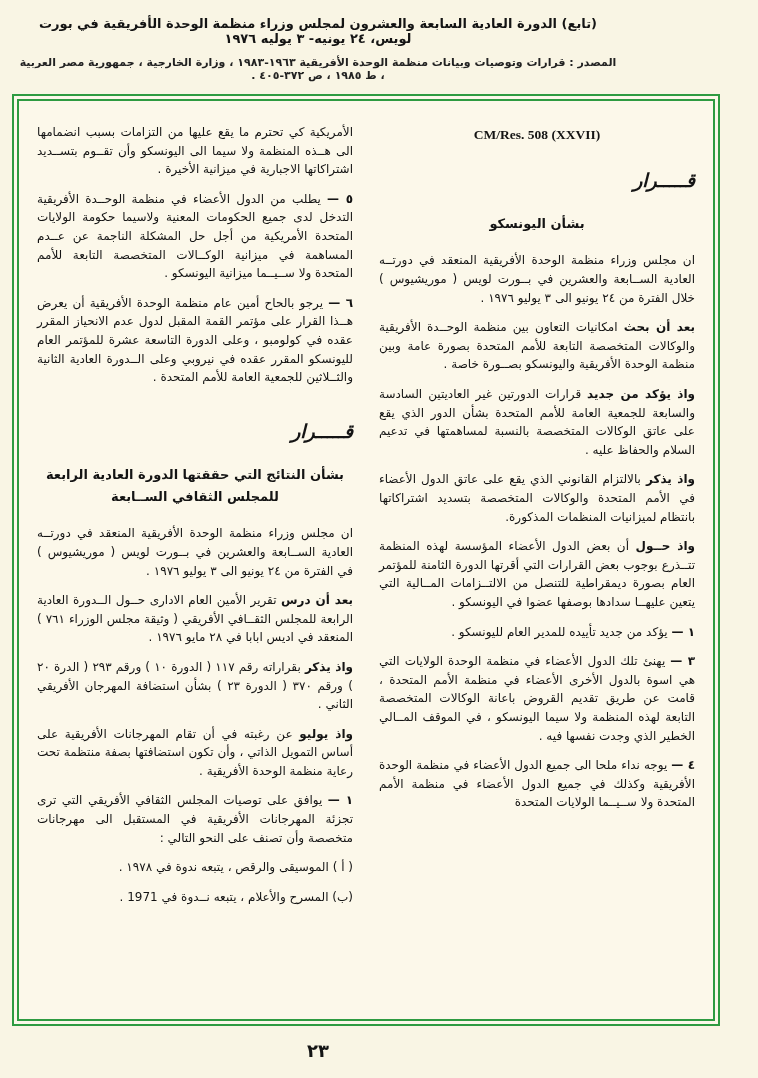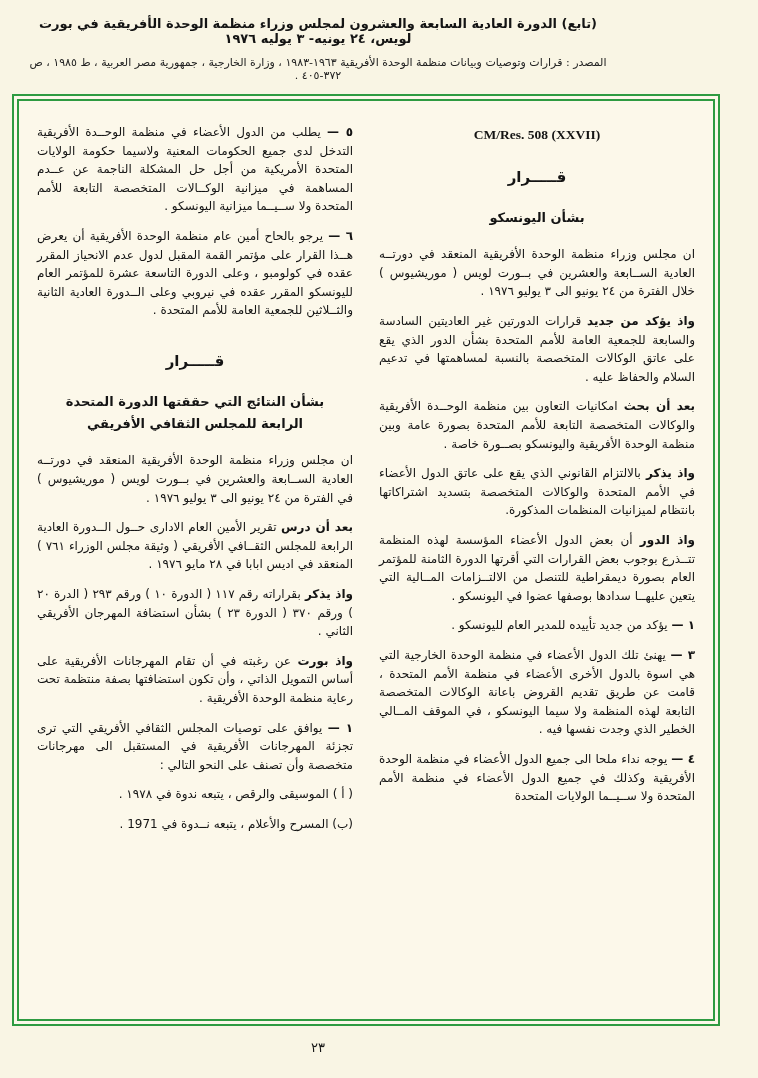--- a/index.html
+++ b/index.html
@@ -23,21 +23,21 @@
     margin: 0 6px 12px;
   }
   .hdr1 {
     font-size: 13px;
     font-weight: bold;
     margin-bottom: 10px;
     letter-spacing: 0.2px;
   }
   .hdr2 {
     font-size: 11px;
-    font-weight: normal;
+    font-weight: bold;
     color: #222;
   }
   .frame {
     width: 708px;
     margin: 0 auto;
     border: 7px double #2e9b41;
     padding: 22px 18px 18px;
     min-height: 932px;
     background: #fcf8ea;
   }
@@ -55,44 +55,45 @@
   }
   .res-id {
     direction: ltr;
     text-align: center;
     font-family: "Liberation Serif", serif;
     font-weight: bold;
     font-size: 13.5px;
     margin: 2px 0 20px;
   }
   .res-heading {
-    text-align: center;
+    text-align: right;
     font-weight: bold;
-    font-size: 15px;
+    font-size: 19px;
     margin: 0 0 18px;
     letter-spacing: 1px;
+    font-style: italic;
   }
   .res-subject {
     text-align: center;
     font-weight: bold;
     font-size: 13px;
     line-height: 1.7;
     margin: 8px auto 16px;
     max-width: 95%;
   }
   .para { margin-bottom: 11px; }
   .lead { font-weight: bold; }
   .res-block { margin-top: 30px; }
   .page-footer {
     text-align: center;
     margin-top: 14px;
   }
   .page-number {
-    font-weight: normal;
-    font-size: 13px;
+    font-weight: bold;
+    font-size: 18px;
     direction: rtl;
   }
 </style>
 </head>
 <body>
 
 <div class="page">
 
   <header class="page-header">
     <p class="hdr1">(تابع) الدورة العادية السابعة والعشرون لمجلس وزراء منظمة الوحدة الأفريقية في بورت لويس، ٢٤ يونيه- ٣ يوليه ١٩٧٦</p>
@@ -101,41 +102,42 @@
 
   <div class="frame">
     <div class="columns">
 
       <section class="col">
         <p class="res-id">CM/Res. 508 (XXVII)</p>
         <h2 class="res-heading">قـــــرار</h2>
         <h3 class="res-subject">بشأن اليونسكو</h3>
 
         <p class="para"><strong class="lead"></strong><span>ان مجلس وزراء منظمة الوحدة الأفريقية المنعقد في دورتــه العادية الســابعة والعشرين في بــورت لويس ( موريشيوس ) خلال الفترة من ٢٤ يونيو الى ٣ يوليو ١٩٧٦ .</span></p>
+        <p class="para"><strong class="lead">بعد أن بحث</strong><span> امكانيات التعاون بين منظمة الوحــدة الأفريقية والوكالات المتخصصة التابعة للأمم المتحدة بصورة عامة وبين منظمة الوحدة الأفريقية واليونسكو بصــورة خاصة .</span></p>
         <p class="para"><strong class="lead">واذ يؤكد من جديد</strong><span> قرارات الدورتين غير العاديتين السادسة والسابعة للجمعية العامة للأمم المتحدة بشأن الدور الذي يقع على عاتق الوكالات المتخصصة بالنسبة لمساهمتها في تدعيم السلام والحفاظ عليه .</span></p>
-        <p class="para"><strong class="lead">بعد أن بحث</strong><span> امكانيات التعاون بين منظمة الوحــدة الأفريقية والوكالات المتخصصة التابعة للأمم المتحدة بصورة عامة وبين منظمة الوحدة الأفريقية واليونسكو بصــورة خاصة .</span></p>
         <p class="para"><strong class="lead">واذ يذكر</strong><span> بالالتزام القانوني الذي يقع على عاتق الدول الأعضاء في الأمم المتحدة والوكالات المتخصصة بتسديد اشتراكاتها بانتظام لميزانيات المنظمات المذكورة.</span></p>
-        <p class="para"><strong class="lead">واذ الدور</strong><span> أن بعض الدول الأعضاء المؤسسة لهذه المنظمة تتــذرع بوجوب بعض القرارات التي أقرتها الدورة الثامنة للمؤتمر العام بصورة ديمقراطية للتنصل من الالتــزامات المــالية التي يتعين عليهــا سدادها بوصفها عضوا في اليونسكو .</span></p>
+        <p class="para"><strong class="lead">واذ حــول</strong><span> أن بعض الدول الأعضاء المؤسسة لهذه المنظمة تتــذرع بوجوب بعض القرارات التي أقرتها الدورة الثامنة للمؤتمر العام بصورة ديمقراطية للتنصل من الالتــزامات المــالية التي يتعين عليهــا سدادها بوصفها عضوا في اليونسكو .</span></p>
         <p class="para"><strong class="lead">١ —</strong><span> يؤكد من جديد تأييده للمدير العام لليونسكو .</span></p>
-        <p class="para"><strong class="lead">٣ —</strong><span> يهنئ تلك الدول الأعضاء في منظمة الوحدة الخارجية التي هي اسوة بالدول الأخرى الأعضاء في منظمة الأمم المتحدة ، قامت عن طريق تقديم القروض باعانة الوكالات المتخصصة التابعة لهذه المنظمة ولا سيما اليونسكو ، في الموقف المــالي الخطير الذي وجدت نفسها فيه .</span></p>
+        <p class="para"><strong class="lead">٣ —</strong><span> يهنئ تلك الدول الأعضاء في منظمة الوحدة الولايات التي هي اسوة بالدول الأخرى الأعضاء في منظمة الأمم المتحدة ، قامت عن طريق تقديم القروض باعانة الوكالات المتخصصة التابعة لهذه المنظمة ولا سيما اليونسكو ، في الموقف المــالي الخطير الذي وجدت نفسها فيه .</span></p>
         <p class="para"><strong class="lead">٤ —</strong><span> يوجه نداء ملحا الى جميع الدول الأعضاء في منظمة الوحدة الأفريقية وكذلك في جميع الدول الأعضاء في منظمة الأمم المتحدة ولا ســيــما الولايات المتحدة</span></p>
       </section>
 
       <section class="col">
+        <p class="para"><strong class="lead"></strong><span>الأمريكية كي تحترم ما يقع عليها من التزامات بسبب انضمامها الى هــذه المنظمة ولا سيما الى اليونسكو وأن تقــوم بتســديد اشتراكاتها الاجبارية في ميزانية الأخيرة .</span></p>
         <p class="para"><strong class="lead">٥ —</strong><span> يطلب من الدول الأعضاء في منظمة الوحــدة الأفريقية التدخل لدى جميع الحكومات المعنية ولاسيما حكومة الولايات المتحدة الأمريكية من أجل حل المشكلة الناجمة عن عــدم المساهمة في ميزانية الوكــالات المتخصصة التابعة للأمم المتحدة ولا ســيــما ميزانية اليونسكو .</span></p>
         <p class="para"><strong class="lead">٦ —</strong><span> يرجو بالحاح أمين عام منظمة الوحدة الأفريقية أن يعرض هــذا القرار على مؤتمر القمة المقبل لدول عدم الانحياز المقرر عقده في كولومبو ، وعلى الدورة التاسعة عشرة للمؤتمر العام لليونسكو المقرر عقده في نيروبي وعلى الــدورة العادية الثانية والثــلاثين للجمعية العامة للأمم المتحدة .</span></p>
 
         <div class="res-block">
           <h2 class="res-heading">قـــــرار</h2>
-          <h3 class="res-subject">بشأن النتائج التي حققتها الدورة المتحدة الرابعة للمجلس الثقافي الأفريقي</h3>
+          <h3 class="res-subject">بشأن النتائج التي حققتها الدورة العادية الرابعة للمجلس الثقافي الســابعة</h3>
 
           <p class="para"><strong class="lead"></strong><span>ان مجلس وزراء منظمة الوحدة الأفريقية المنعقد في دورتــه العادية الســابعة والعشرين في بــورت لويس ( موريشيوس ) في الفترة من ٢٤ يونيو الى ٣ يوليو ١٩٧٦ .</span></p>
           <p class="para"><strong class="lead">بعد أن درس</strong><span> تقرير الأمين العام الادارى حــول الــدورة العادية الرابعة للمجلس الثقــافي الأفريقي ( وثيقة مجلس الوزراء ٧٦١ ) المنعقد في اديس ابابا في ٢٨ مايو ١٩٧٦ .</span></p>
           <p class="para"><strong class="lead">واذ يذكر</strong><span> بقراراته رقم ١١٧ ( الدورة ١٠ ) ورقم ٢٩٣ ( الدرة ٢٠ ) ورقم ٣٧٠ ( الدورة ٢٣ ) بشأن استضافة المهرجان الأفريقي الثاني .</span></p>
-          <p class="para"><strong class="lead">واذ بورت</strong><span> عن رغبته في أن تقام المهرجانات الأفريقية على أساس التمويل الذاتي ، وأن تكون استضافتها بصفة منتظمة تحت رعاية منظمة الوحدة الأفريقية .</span></p>
+          <p class="para"><strong class="lead">واذ يوليو</strong><span> عن رغبته في أن تقام المهرجانات الأفريقية على أساس التمويل الذاتي ، وأن تكون استضافتها بصفة منتظمة تحت رعاية منظمة الوحدة الأفريقية .</span></p>
           <p class="para"><strong class="lead">١ —</strong><span> يوافق على توصيات المجلس الثقافي الأفريقي التي ترى تجزئة المهرجانات الأفريقية في المستقبل الى مهرجانات متخصصة وأن تصنف على النحو التالي :</span></p>
           <p class="para"><strong class="lead"></strong><span>( أ ) الموسيقى والرقص ، يتبعه ندوة في ١٩٧٨ .</span></p>
           <p class="para"><strong class="lead"></strong><span>(ب) المسرح والأعلام ، يتبعه نــدوة في 1971 .</span></p>
         </div>
       </section>
 
     </div>
   </div>
 
   <footer class="page-footer">

